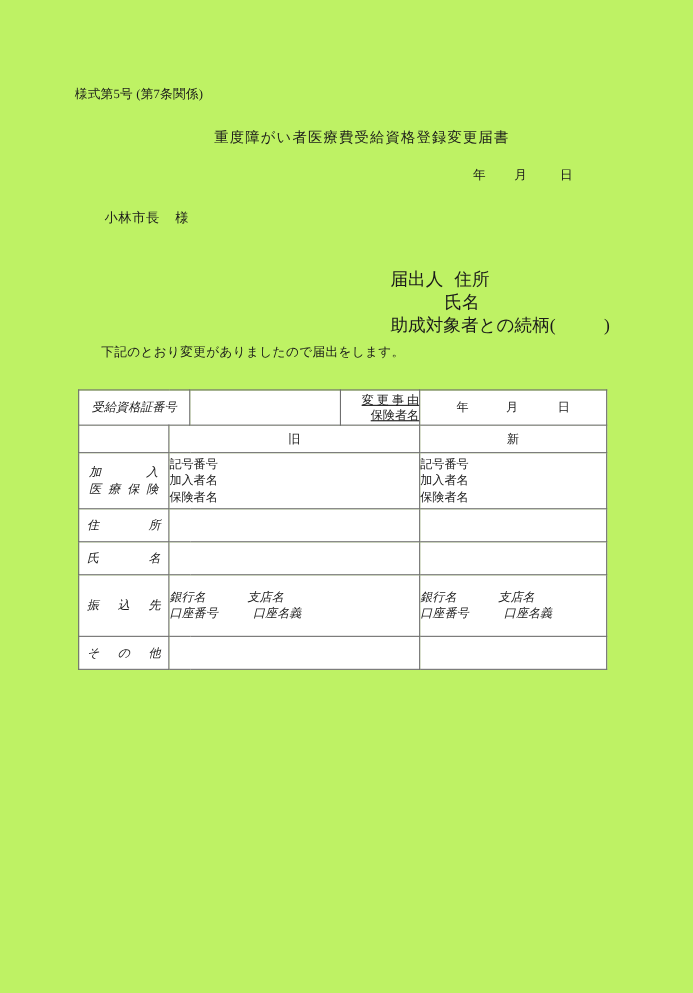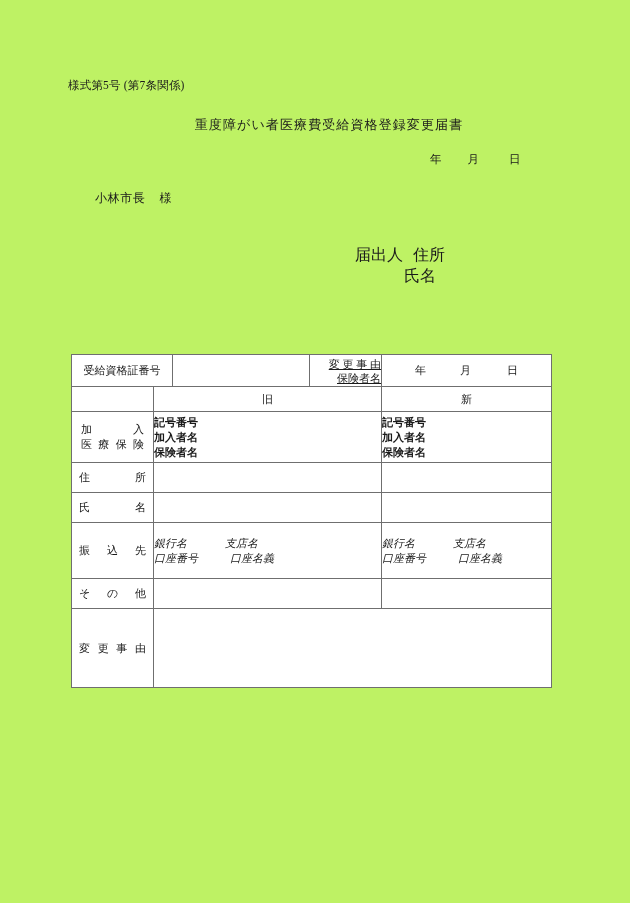--- a/index.html
+++ b/index.html
@@ -96,20 +96,21 @@
   .form-table td {
     border: 1px solid #6f6f6f;
     padding: 0;
     vertical-align: middle;
     background: #ffffff;
   }
   .lbl-cell {
     text-align: center;
     white-space: nowrap;
     padding: 0 6px;
+    font-style: italic;
   }
   
   .spread {
     display: block;
     text-align: justify;
     text-align-last: justify;
     white-space: normal;
     padding: 0 7px;
   }
   .spread-narrow {
@@ -136,21 +137,21 @@
     line-height: 14px;
     text-align: right;
     padding: 2px 4px;
     white-space: nowrap;
     text-decoration: underline;
   }
   .date-cells { text-align: center; white-space: nowrap; }
   .date-cells .g1 { display: inline-block; width: 34px; }
   .date-cells .g2 { display: inline-block; width: 36px; }
 
-  .stack { line-height: 15px; padding: 3px 7px; font-weight: bold; }
+  .stack { line-height: 15px; padding: 3px 7px; }
   .bank-stack { line-height: 15px; padding: 4px 7px; }
   .bank-stack .r2 { }
   .bank-stack .sp { display: inline-block; width: 38px; }
   .bank-stack .sp2 { display: inline-block; width: 32px; }
 
   .note {
     position: absolute;
     left: 81px;
     top: 725px;
     font-size: 11.5px;
@@ -176,22 +177,26 @@
     <span>小林市長</span><span class="sama">様</span>
   </div>
 
   <div class="submitter">
     <div class="row-addr">
       <span class="lbl">届出人</span><span>住所</span>
     </div>
     <div class="row-name">
       <span>氏名</span>
     </div>
+    <div class="row-rel">
+      <span>助成対象者との続柄(</span><span class="paren-space"></span><span>)</span>
+    </div>
   </div>
 
+  <div class="statement">下記のとおり変更がありましたので届出をします。</div>
 
   <table class="form-table">
     <colgroup>
       <col style="width:82px">
       <col style="width:19px">
       <col style="width:137px">
       <col style="width:72px">
       <col style="width:170px">
     </colgroup>
     <tbody>
@@ -270,24 +275,18 @@
       </tr>
 
       <tr class="r-other">
         <td class="lbl-cell">
           <span class="spread">その他</span>
         </td>
         <td class="cell-pad" colspan="3"></td>
         <td class="cell-pad"></td>
       </tr>
 
-      <tr class="r-reason">
-        <td class="lbl-cell">
-          <span class="spread">変更事由</span>
-        </td>
-        <td class="cell-pad" colspan="4"></td>
-      </tr>
 
     </tbody>
   </table>
 
 
 </div>
 
 </body></html>

